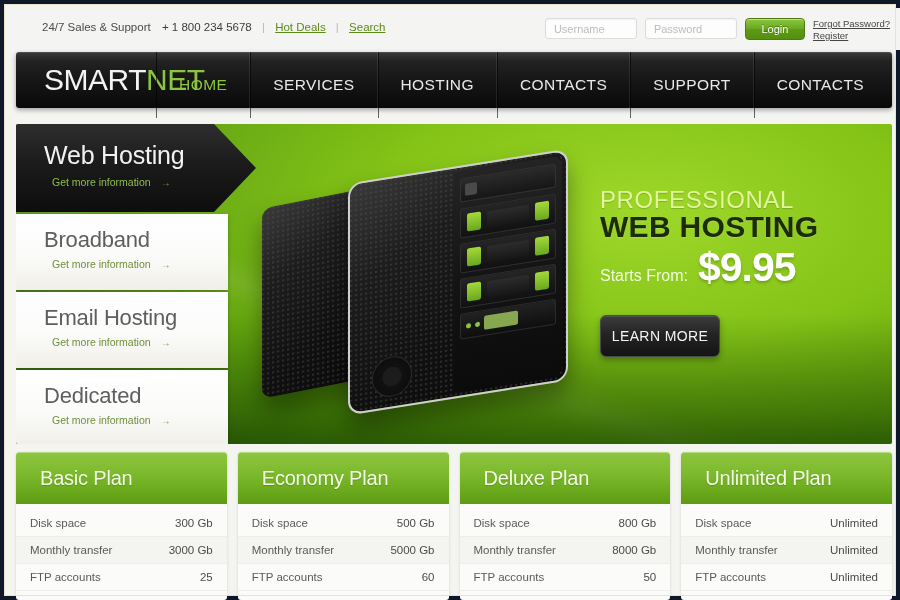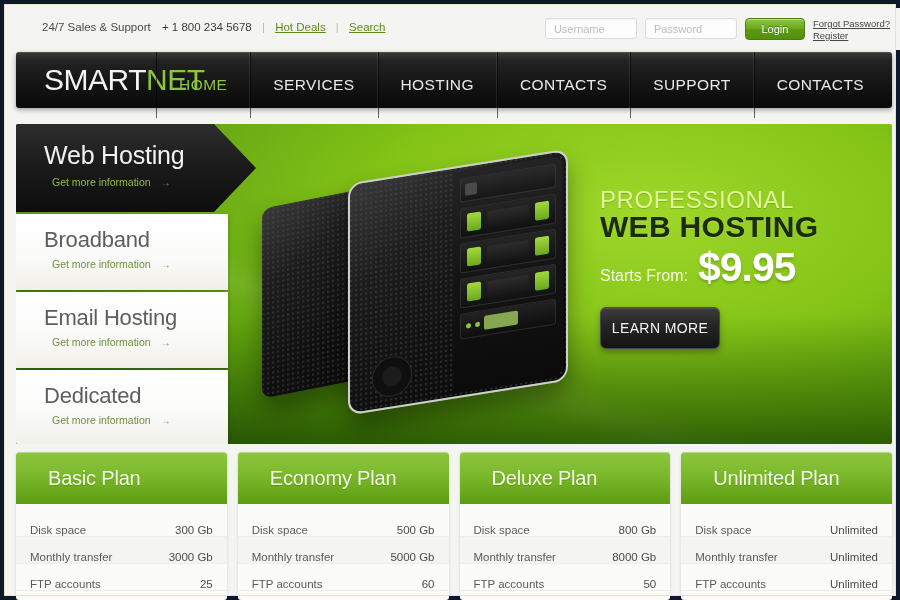--- a/index.html
+++ b/index.html
@@ -206,21 +206,21 @@
     font-size:30px; color:#1c2b0a; letter-spacing:.3px; font-weight:700;
     margin-top:-4px; text-shadow:0 1px 1px rgba(255,255,255,.18);
   }
   .priceline{ display:flex; align-items:baseline; gap:10px; }
   .starts{ font-size:16px; color:#f2fadf; }
   .price{
     font-size:41px; color:#ffffff; font-weight:700; letter-spacing:-1px;
     text-shadow:0 2px 3px rgba(0,0,0,.22);
   }
   .learn{
-    margin-top:16px; width:120px; height:42px;
+    margin-top:24px; width:120px; height:42px;
     background:linear-gradient(180deg,#3c3c3c 0%,#242424 45%,#141414 100%);
     border:1px solid #4a4a4a; border-radius:6px;
     color:#f4f4f4; font-size:14px; letter-spacing:.4px;
     cursor:pointer; font-family:"Liberation Sans", sans-serif;
     box-shadow:0 3px 6px rgba(0,0,0,.3), inset 0 1px 0 rgba(255,255,255,.12);
   }
 
   
   .plans{
     position:absolute; left:12px; top:448px; width:876px; height:148px;
@@ -234,26 +234,26 @@
     overflow:hidden;
   }
   .plan .head{
     height:52px;
     background:linear-gradient(180deg,#8dc63f 0%,#7bb82b 45%,#5d9c12 100%);
     border-radius:3px 3px 0 0;
     display:flex; align-items:center;
     box-shadow:inset 0 1px 0 rgba(255,255,255,.35);
   }
   .plan .head span{
-    padding-left:32px; font-size:20px; color:#f4fbe6; letter-spacing:-.2px;
+    padding-left:24px; font-size:20px; color:#f4fbe6; letter-spacing:-.2px;
     text-shadow:0 1px 1px rgba(0,0,0,.16);
   }
   .plan .rows{ padding:6px 0 0 0; }
   .row{
-    display:flex; justify-content:space-between; align-items:flex-end;
+    display:flex; justify-content:space-between; align-items:center;
     height:27px; padding:0 14px 0 14px;
     font-size:11.5px; color:#5a5a5a;
     border-bottom:1px solid #ededea;
   }
   .row:nth-child(even){ background:#f4f4f1; }
   .row .v{ color:#4b4b4b; }
 </style>
 </head>
 <body>
 

